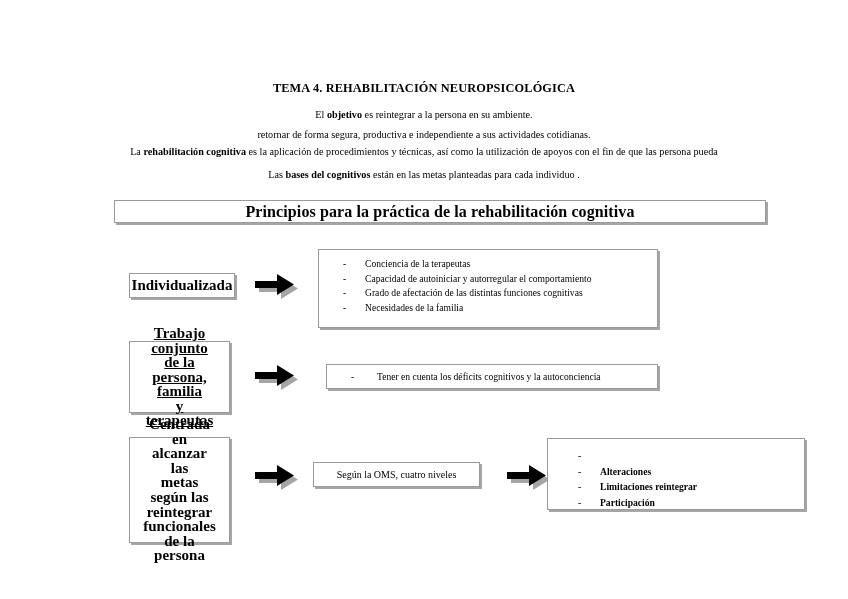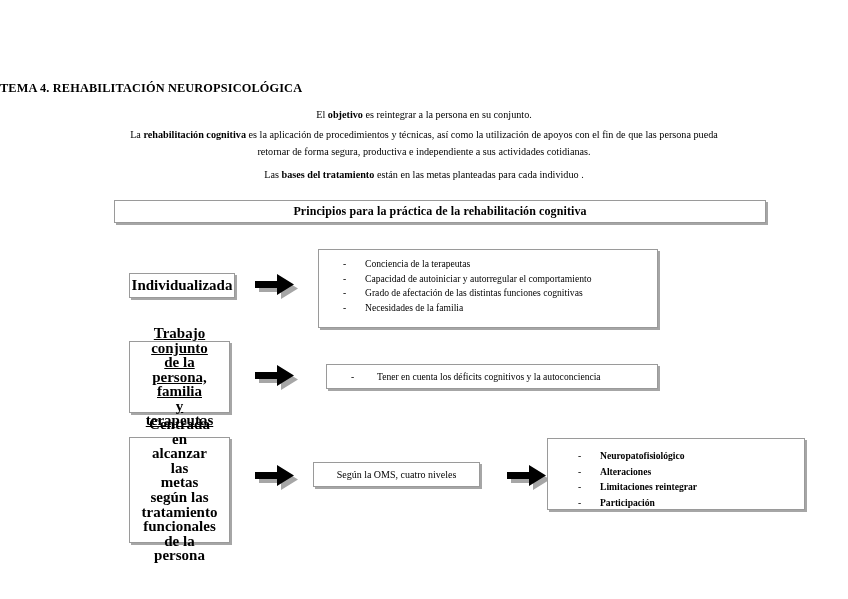--- a/index.html
+++ b/index.html
@@ -22,20 +22,21 @@
     position: absolute;
     inset: 0;
   }
 
   
   .doc-title {
     position: absolute;
     left: 0;
     top: 80px;
     width: 848px;
+    text-align: center;
     font-size: 12.3px;
     font-weight: bold;
     letter-spacing: 0.15px;
     line-height: 16px;
   }
 
   .lead-line {
     position: absolute;
     left: 0;
     width: 848px;
@@ -68,21 +69,21 @@
     height: 23px;
     border: 1px solid #9a9a9a;
     box-shadow: 2px 2px 0 0 #a6a6a6;
     box-sizing: border-box;
     display: flex;
     align-items: center;
     justify-content: center;
     background: #ffffff;
   }
   .banner-text {
-    font-size: 12px;
+    font-size: 16px;
     font-weight: bold;
     letter-spacing: 0.1px;
   }
 
   
   .box {
     position: absolute;
     box-sizing: border-box;
     background: #ffffff;
     border: 1px solid #9a9a9a;
@@ -160,28 +161,28 @@
   .arrow-4      { left: 505px; top: 464px; }
   .box-list-3   { left: 547px; top: 438px; width: 258px; height: 72px; }
 </style>
 </head>
 <body>
 
 <div class="page">
 
   <div class="doc-title">TEMA 4. REHABILITACIÓN NEUROPSICOLÓGICA</div>
 
-  <div class="lead-line objetivo"><span>El </span><b>objetivo</b><span> es reintegrar a la persona en su conjunto.</span></div>
+  <div class="lead-line objetivo"><span>El </span><b>objetivo</b><span> es reintegrar a la persona en su ambiente.</span></div>
 
   <div class="para">
+    <span class="ln">retornar de forma segura, productiva e independiente a sus actividades cotidianas.</span>
     <span class="ln"><span>La </span><b>rehabilitación cognitiva</b><span> es la aplicación de procedimientos y técnicas, así como la utilización de apoyos con el fin de que las persona pueda</span></span>
-    <span class="ln">retornar de forma segura, productiva e independiente a sus actividades cotidianas.</span>
-  </div>
-
-  <div class="lead-line bases"><span>Las </span><b>bases del tratamiento</b><span> están en las metas planteadas para cada individuo .</span></div>
+  </div>
+
+  <div class="lead-line bases"><span>Las </span><b>bases del cognitivos</b><span> están en las metas planteadas para cada individuo .</span></div>
 
   <div class="banner">
     <span class="banner-text">Principios para la práctica de la rehabilitación cognitiva</span>
   </div>
 
   <div class="box label-box box-individualizada">
     <span>Individualizada</span>
   </div>
 
   <div class="arrow arrow-1">
@@ -233,21 +234,21 @@
       <span class="dash">-</span>
       <span class="txt">Tener en cuenta los déficits cognitivos y la autoconciencia</span>
     </div>
   </div>
 
   <div class="box label-box box-centrada">
     <span>
       <span>Centrada en</span><br>
       <span>alcanzar las</span><br>
       <span>metas según las</span><br>
-      <span>tratamiento</span><br>
+      <span>reintegrar</span><br>
       <span>funcionales de la</span><br>
       <span>persona</span>
     </span>
   </div>
 
   <div class="arrow arrow-3">
     <svg width="46" height="26" viewBox="0 0 46 26" xmlns="http://www.w3.org/2000/svg">
       <path d="M4 10 L26 10 L26 3 L43 13.5 L26 24 L26 17 L4 17 Z" fill="#a6a6a6" transform="translate(2,2)"></path>
       <path d="M2 8 L24 8 L24 1 L41 11.5 L24 22 L24 15 L2 15 Z" fill="#000000"></path>
     </svg>
@@ -261,21 +262,20 @@
     <svg width="46" height="26" viewBox="0 0 46 26" xmlns="http://www.w3.org/2000/svg">
       <path d="M4 10 L26 10 L26 3 L43 13.5 L26 24 L26 17 L4 17 Z" fill="#a6a6a6" transform="translate(2,2)"></path>
       <path d="M2 8 L24 8 L24 1 L41 11.5 L24 22 L24 15 L2 15 Z" fill="#000000"></path>
     </svg>
   </div>
 
   <div class="box box-list-3">
     <div class="bullets bold">
       <div class="row">
         <span class="dash">-</span>
-        <span class="txt">Neuropatofisiológico</span>
       </div>
       <div class="row">
         <span class="dash">-</span>
         <span class="txt">Alteraciones</span>
       </div>
       <div class="row">
         <span class="dash">-</span>
         <span class="txt">Limitaciones reintegrar</span>
       </div>
       <div class="row">

